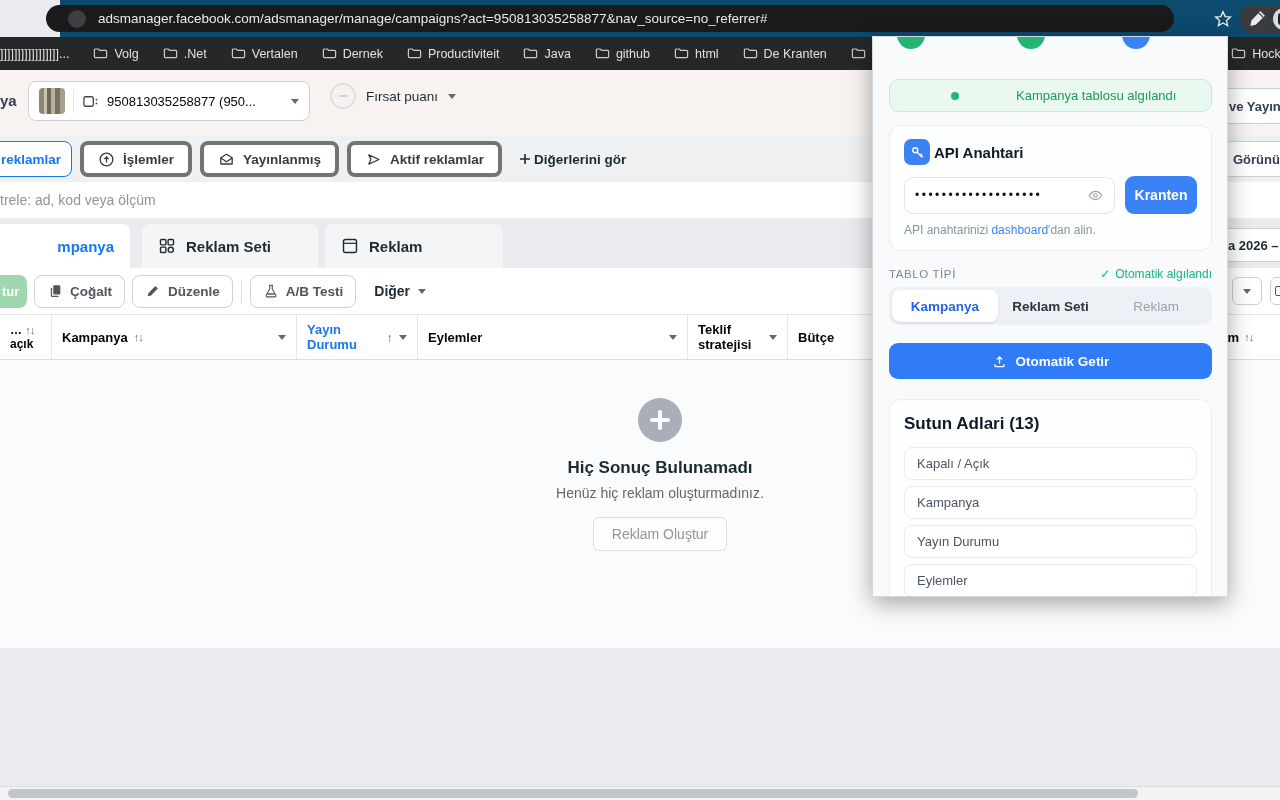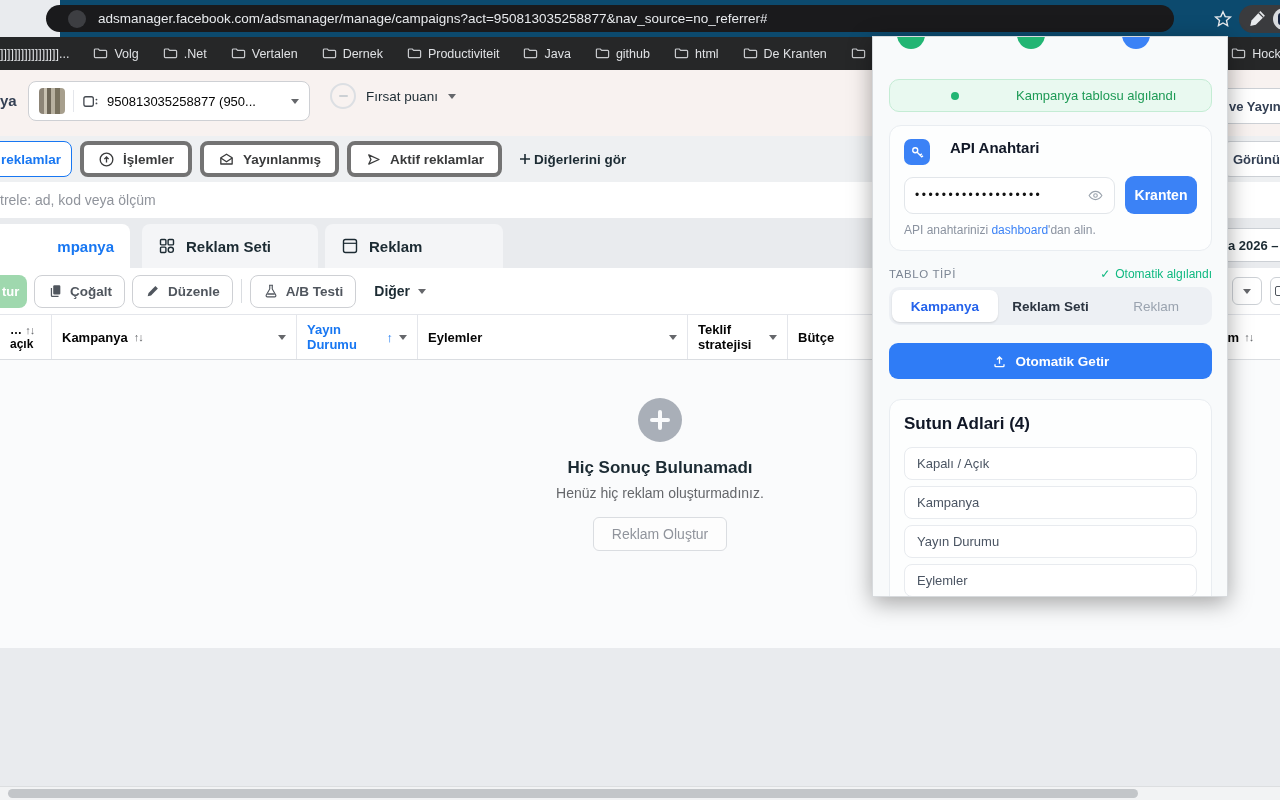--- a/index.html
+++ b/index.html
@@ -92,21 +92,21 @@
   .empty-btn { margin-top:16px; display:inline-block; background:#fdfdfd; border:1px solid #dadde1; border-radius:6px; padding:8px 18px; font-size:14px; color:#90949c; }
 
   
   .popup { position:absolute; left:872px; top:36px; width:356px; height:561px; background:#f8fafb; border:1px solid #d7dadd; box-shadow:0 6px 22px rgba(0,0,0,.35); overflow:hidden; z-index:50; }
   .dot-step { position:absolute; top:-16px; width:28px; height:28px; border-radius:50%; }
   .banner { position:absolute; left:16px; top:42px; width:323px; height:33px; background:#e9f9f0; border:1px solid #c4ecd4; border-radius:10px; display:flex; align-items:center; gap:9px; padding-left:13px; }
   .gdot { width:8px; height:8px; border-radius:50%; background:#22b573; }
   .banner span { font-size:13px; color:#1d9a55;margin-left:48px; }
   .card { position:absolute; left:16px; width:323px; background:#fdfefe; border:1px solid #e9edf1; border-radius:12px; }
   .api-card { top:88px; height:126px; padding:13px 14px; }
-  .api-head { display:flex; align-items:flex-start; gap:20px; }
+  .api-head { display:flex; align-items:center; gap:4px; }
   .key-badge { width:26px; height:26px; border-radius:7px; background:#3b82f6; display:flex; align-items:center; justify-content:center; }
   .key-badge svg { width:15px; height:15px; }
   .api-title { font-size:15px; font-weight:bold; color:#111827; }
   .api-row { display:flex; align-items:center; gap:10px; margin-top:11px; }
   .api-input { flex:1; height:37px; background:#fff; border:1px solid #e2e6ea; border-radius:9px; display:flex; align-items:center; padding:0 10px; }
   .api-dots { flex:1; font-size:12px; letter-spacing:2.5px; color:#111; overflow:hidden; white-space:nowrap; }
   .eye { color:#9aa3ad; display:flex; }
   .eye svg { width:17px; height:17px; }
   .save-btn { width:72px; height:38px; background:#3b82f6; border:none; border-radius:9px; color:#fff; font-size:14px; font-weight:bold; font-family:"Liberation Sans",sans-serif; }
   .hint { margin-top:9px; font-size:12px; color:#8b93a0; }
@@ -467,21 +467,21 @@
 
     <button class="fetch-btn">
       <svg viewBox="0 0 18 18">
           <path d="M9 11.6V3.6M5.9 6.7L9 3.6l3.1 3.1" fill="none" stroke="#fff" stroke-width="1.6"></path>
           <path d="M3.6 12.2v1.9a1.1 1.1 0 0 0 1.1 1.1h8.6a1.1 1.1 0 0 0 1.1-1.1v-1.9" fill="none" stroke="#fff" stroke-width="1.6"></path>
         </svg>
       <span>Otomatik Getir</span>
     </button>
 
     <div class="card cols-card">
-      <div class="cols-title">Sutun Adlari (4)</div>
+      <div class="cols-title">Sutun Adlari (13)</div>
       <div class="col-item">Kapalı / Açık</div>
       <div class="col-item">Kampanya</div>
       <div class="col-item">Yayın Durumu</div>
       <div class="col-item">Eylemler</div>
     </div>
   </aside>
 
   <div class="hscroll">
     <div class="hthumb"></div>
   </div>

